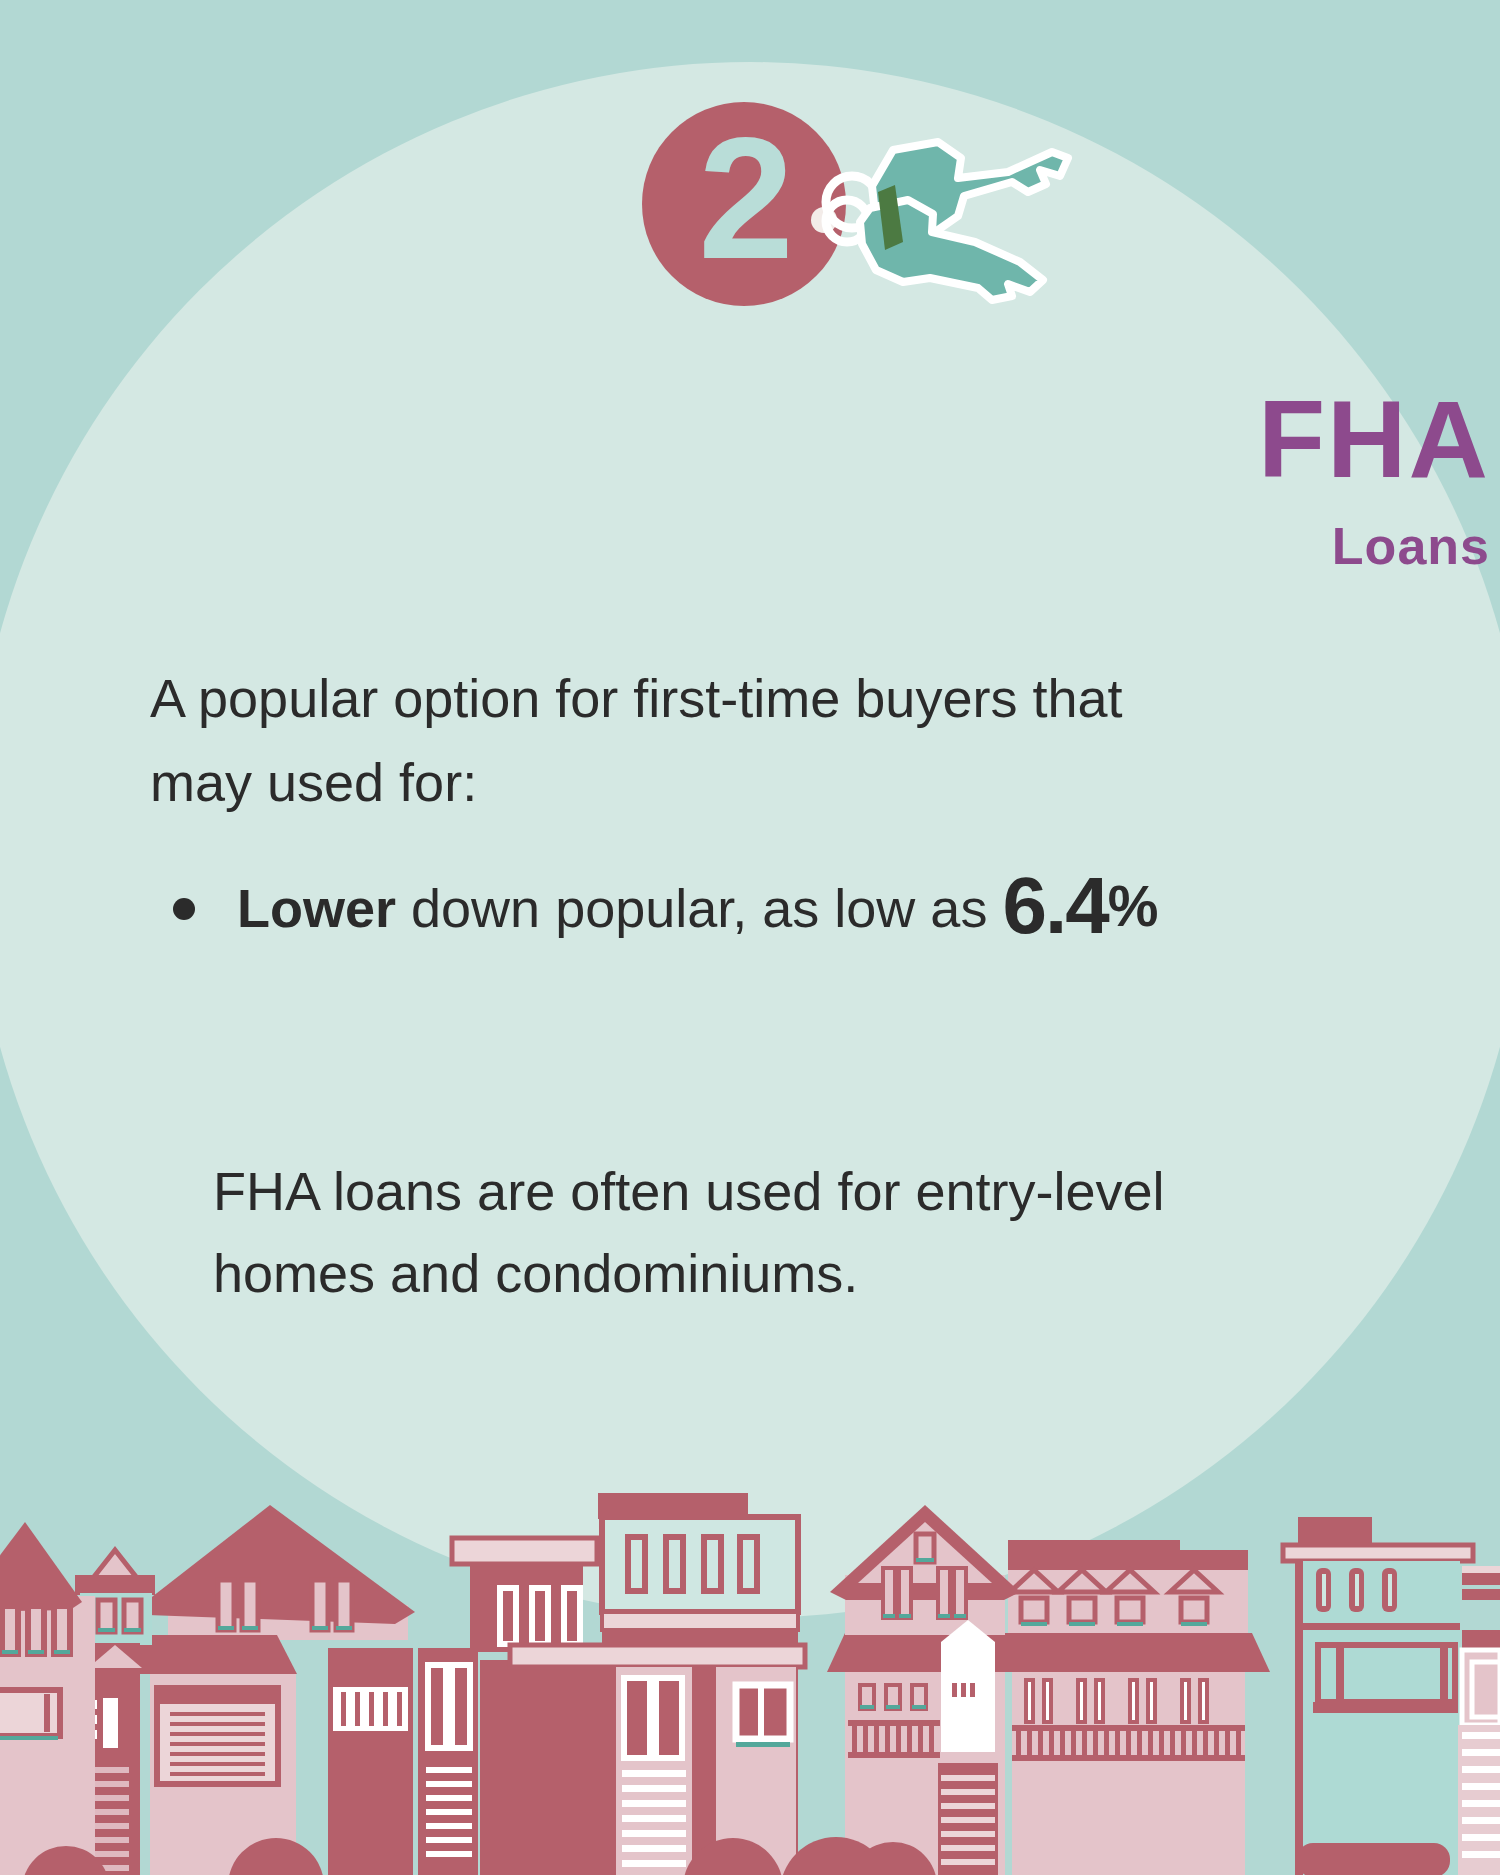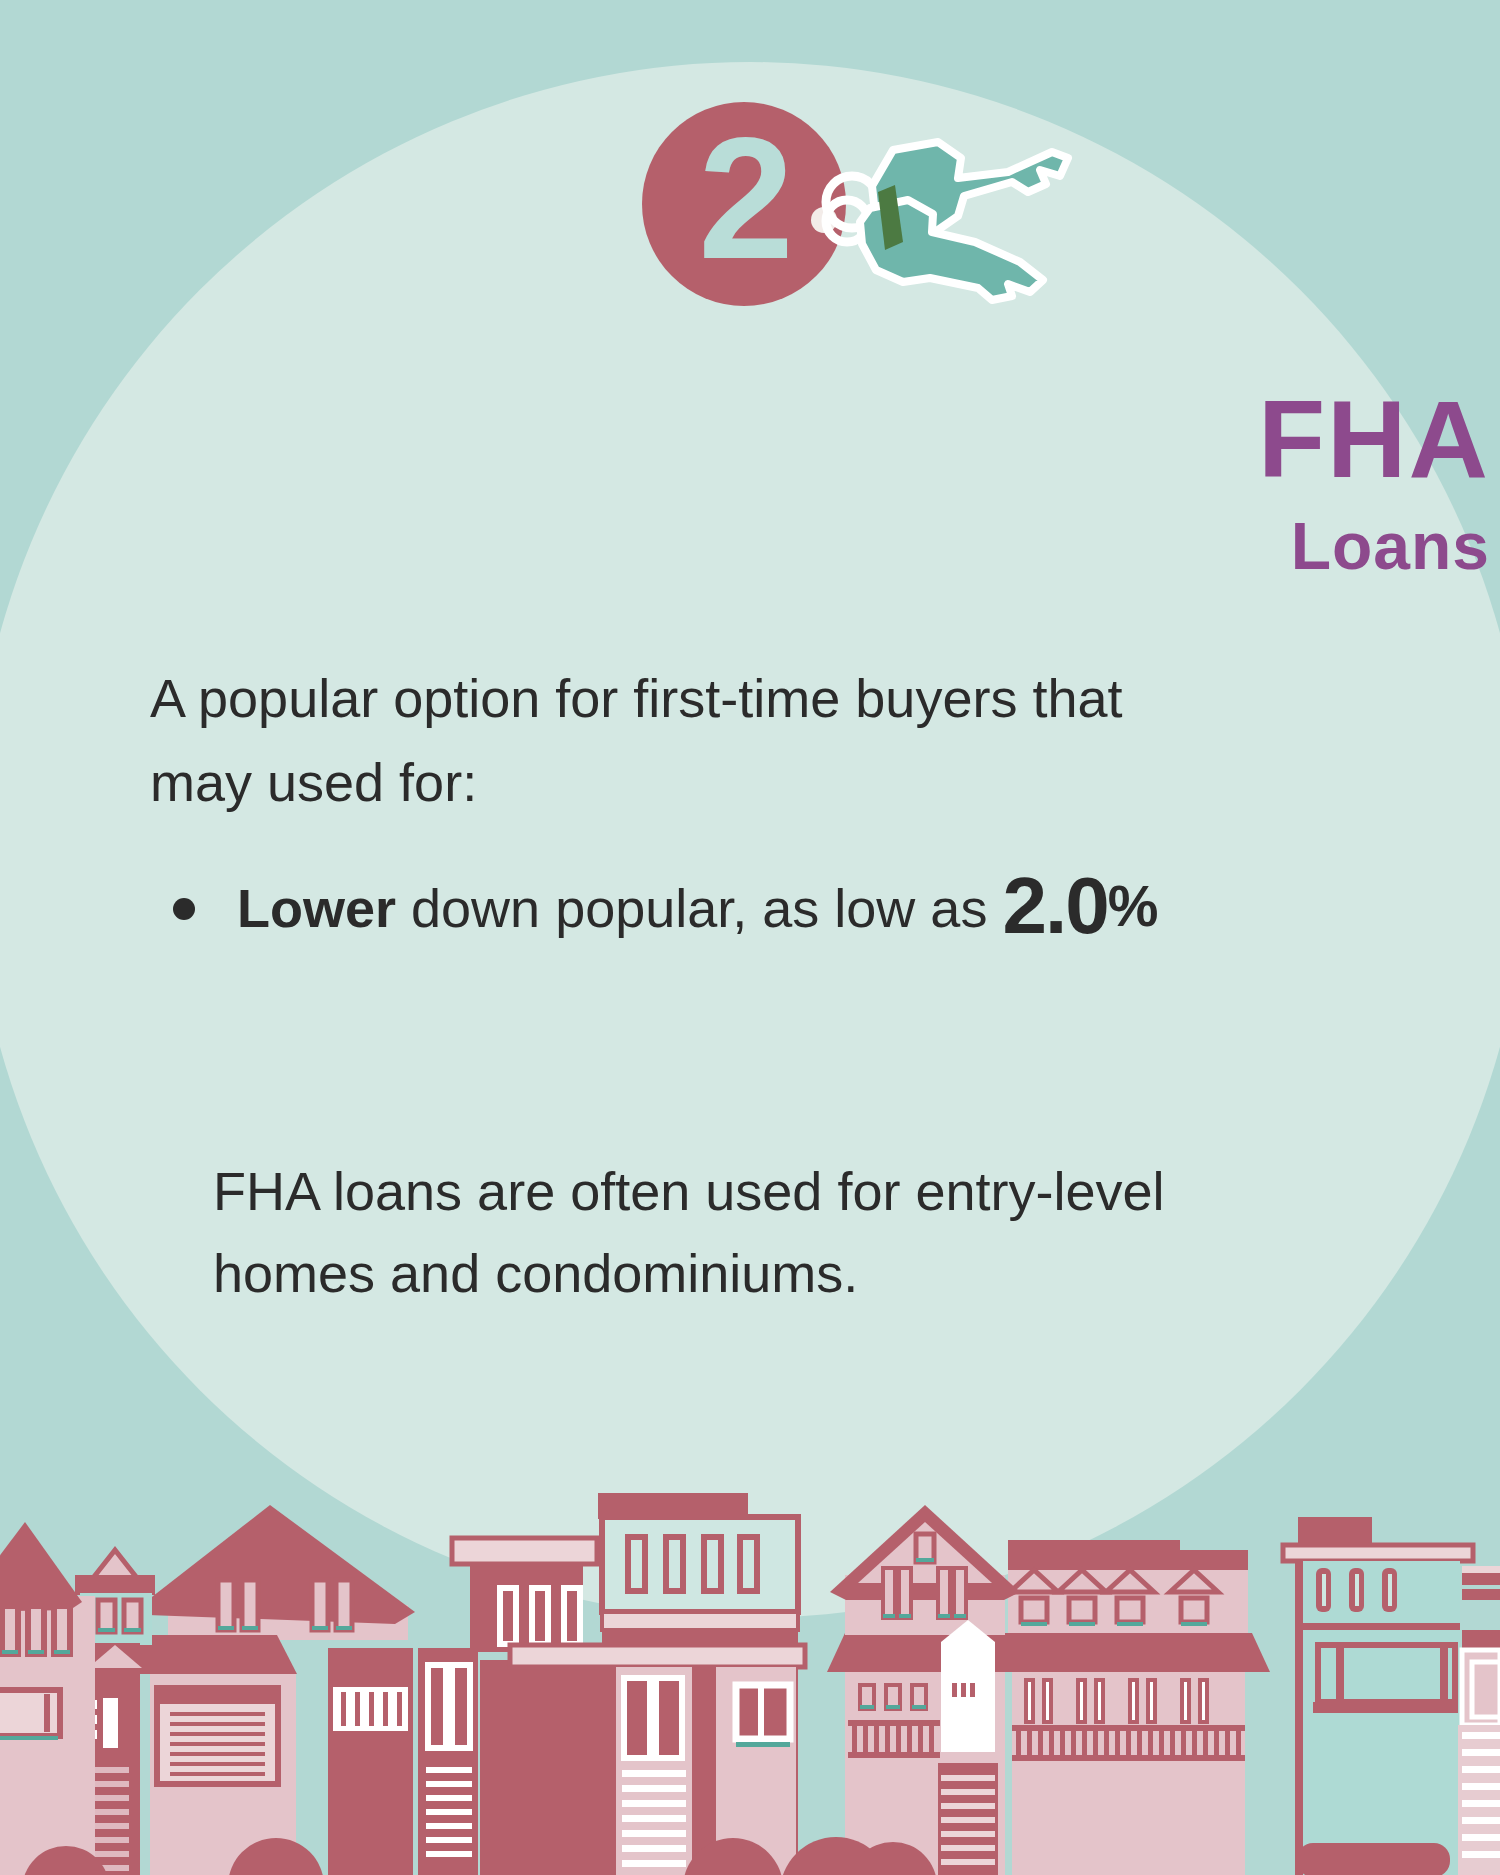--- a/index.html
+++ b/index.html
@@ -18,21 +18,21 @@
     border-radius:50%;background:var(--rose,#b5606b);
     display:flex;align-items:center;justify-content:center;
   }
   .badge-num{
     font-size:172px;font-weight:700;color:var(--digit,#b9ddd8);
     line-height:204px;letter-spacing:-4px;transform:translateY(-6px);
   }
   .keys-svg{position:absolute;left:780px;top:90px;width:340px;height:230px;}
   .title-wrap{position:absolute;left:0;top:380px;width:1490px;text-align:right;color:var(--purple,#8d4a8d);}
   .title-1{font-size:110px;font-weight:700;letter-spacing:2px;line-height:118px;}
-  .title-2{font-size:66px;font-weight:700;letter-spacing:1px;line-height:96px;}
+  .title-2{font-size:52px;font-weight:700;letter-spacing:1px;line-height:96px;}
   .intro{
     position:absolute;left:150px;top:656px;width:1060px;
     font-size:54px;line-height:84px;color:var(--text,#2b2b2b);
   }
   .bullets{position:absolute;left:173px;top:864px;width:1300px;color:var(--text,#2b2b2b);}
   .bullet-row{line-height:83px;font-size:54px;white-space:nowrap;}
   .dot{
     display:inline-block;width:22px;height:22px;border-radius:50%;
     background:var(--text,#2b2b2b);margin-right:42px;vertical-align:middle;transform:translateY(-4px);
   }
@@ -71,21 +71,21 @@
 
 <div class="title-wrap">
   <div class="title-1">FHA</div>
   <div class="title-2">Loans</div>
 </div>
 
 <div class="intro">A popular option for first-time buyers that may used for:</div>
 
 <div class="bullets">
   <div class="bullet-row">
-    <span class="dot"></span><span class="b">Lower</span><span> down popular, as low as </span><span class="big">2.0</span><span class="pct">%</span>
+    <span class="dot"></span><span class="b">Lower</span><span> down popular, as low as </span><span class="big">6.4</span><span class="pct">%</span>
   </div>
 </div>
 
 <div class="outro">FHA loans are often used for entry-level homes and condominiums.</div>
 
 <svg class="houses-svg" viewBox="0 1245 1500 630" aria-hidden="true">
 
   <g>
     <rect x="1008" y="1540" width="172" height="12" fill="#b5606b"></rect>
     <rect x="1008" y="1550" width="240" height="22" fill="#b5606b"></rect>

